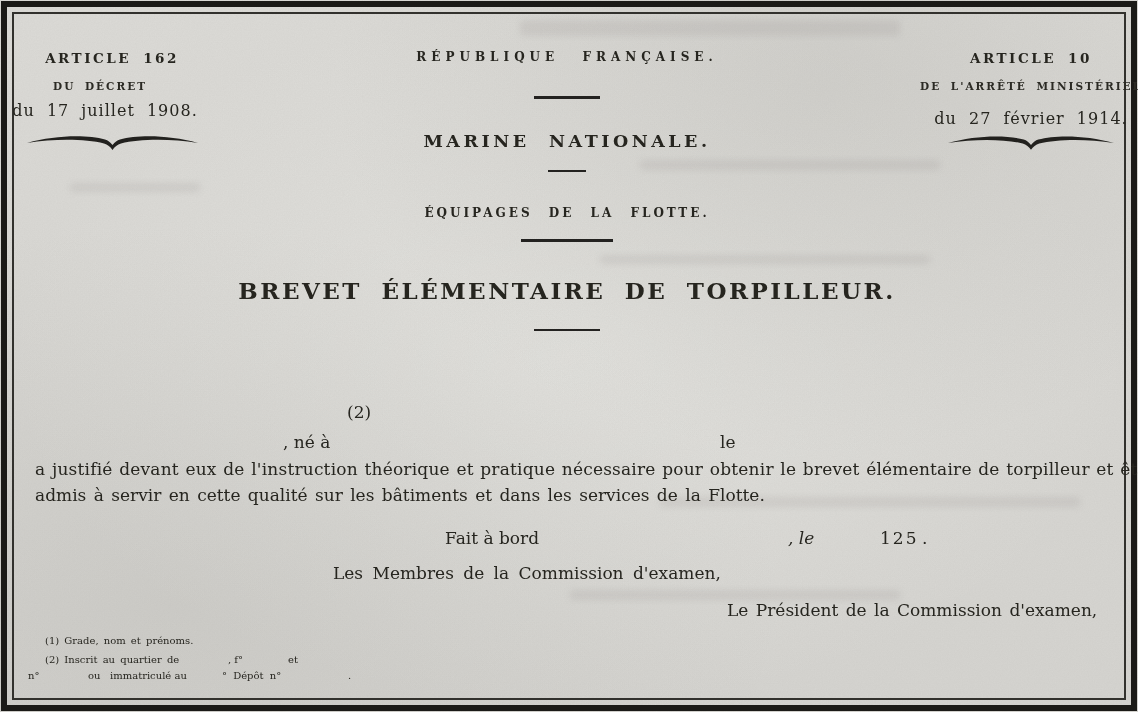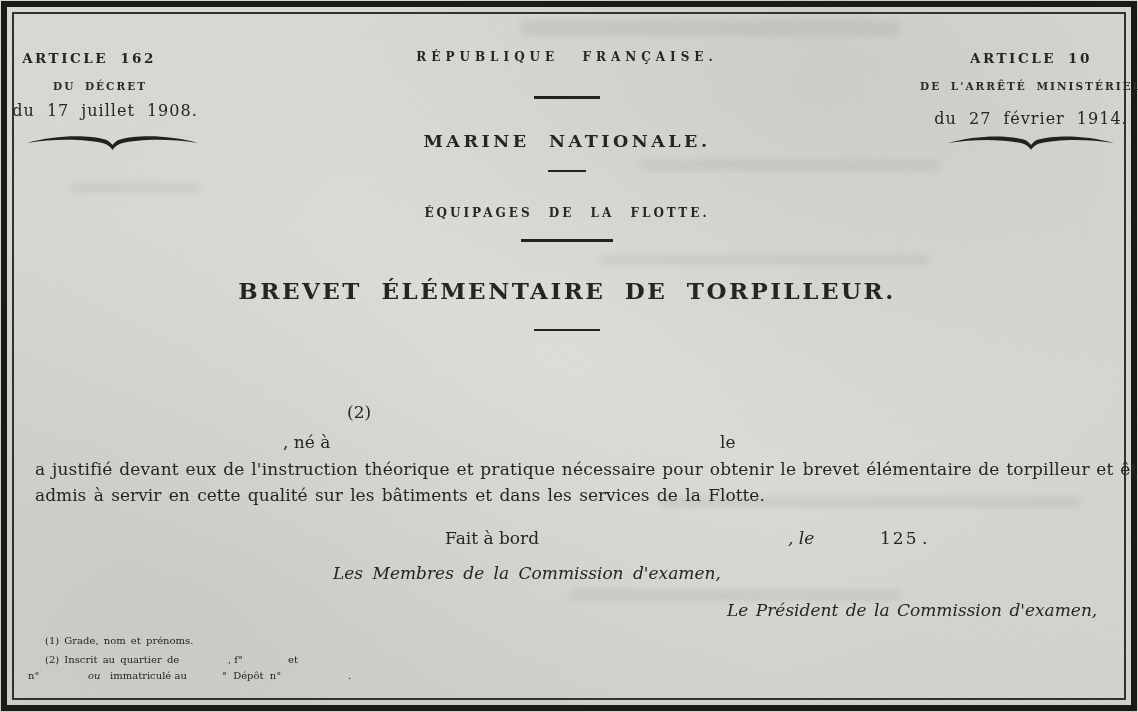--- a/index.html
+++ b/index.html
@@ -31,21 +31,21 @@
   .h-rep{font-size:12px;font-weight:bold;letter-spacing:5px;word-spacing:14px;}
   .h-mar{font-size:17.5px;font-weight:bold;letter-spacing:3.5px;word-spacing:10px;}
   .h-equ{font-size:12px;font-weight:bold;letter-spacing:3px;word-spacing:9px;}
   .h-brev{font-size:23px;font-weight:bold;letter-spacing:2.5px;word-spacing:9px;}
 
   .rule{position:absolute;background:#232220;transform:translateX(-50%);}
 
   .body-txt{font-size:17px;}
   .ws8{word-spacing:8px;letter-spacing:0.3px;}
   .ws2{word-spacing:2px;}
-  .ital{font-style:italic;}
+  .ital{}
 
   .fn{font-size:10px;}
 
   .flourish{position:absolute;}
   .flourish path{fill:#22211e;}
 </style>
 </head>
 <body>
 
 <div class="page">
@@ -61,21 +61,21 @@
   <div class="smudge" style="left:520px;top:20px;width:380px;height:16px;"></div>
   <div class="smudge" style="left:640px;top:160px;width:300px;height:10px;"></div>
   <div class="smudge" style="left:600px;top:255px;width:330px;height:9px;"></div>
   <div class="smudge" style="left:70px;top:183px;width:130px;height:9px;"></div>
   <div class="smudge" style="left:660px;top:497px;width:420px;height:10px;"></div>
   <div class="smudge" style="left:570px;top:590px;width:330px;height:10px;"></div>
 
   <div class="border-outer"></div>
   <div class="border-inner"></div>
 
-  <div class="abs ctr ref-line1" style="left:89px;top:50px;">ARTICLE 162</div>
+  <div class="abs ctr ref-line1" style="left:112px;top:50px;">ARTICLE 162</div>
   <div class="abs ctr ref-line2" style="left:100px;top:80px;">DU DÉCRET</div>
   <div class="abs ctr ref-line3" style="left:105px;top:101px;">du 17 juillet 1908.</div>
   <svg class="flourish" style="left:25px;top:131px;" width="175" height="22" viewBox="0 0 175 22">
     <path d="M2,12 C30,4 62,3.5 80,8.5 C83,9.5 85,11 87.5,14 C90,11 92,9.5 95,8.5 C113,3.5 145,4 173,12 C145,7.5 114,8 96,12.5 C92.5,13.5 89.5,16 87.5,19 C85.5,16 82.5,13.5 79,12.5 C61,8 30,7.5 2,12 Z"></path>
   </svg>
 
   <div class="abs ctr ref-line1" style="left:1031px;top:50px;">ARTICLE 10</div>
   <div class="abs ctr ref-line2" style="left:1031px;top:80px;">DE L'ARRÊTÉ MINISTÉRIEL</div>
   <div class="abs ctr ref-line3" style="left:1031px;top:101px;margin-top:8px;">du 27 février 1914.</div>
   <svg class="flourish" style="left:946px;top:131px;" width="170" height="22" viewBox="0 0 175 22">

